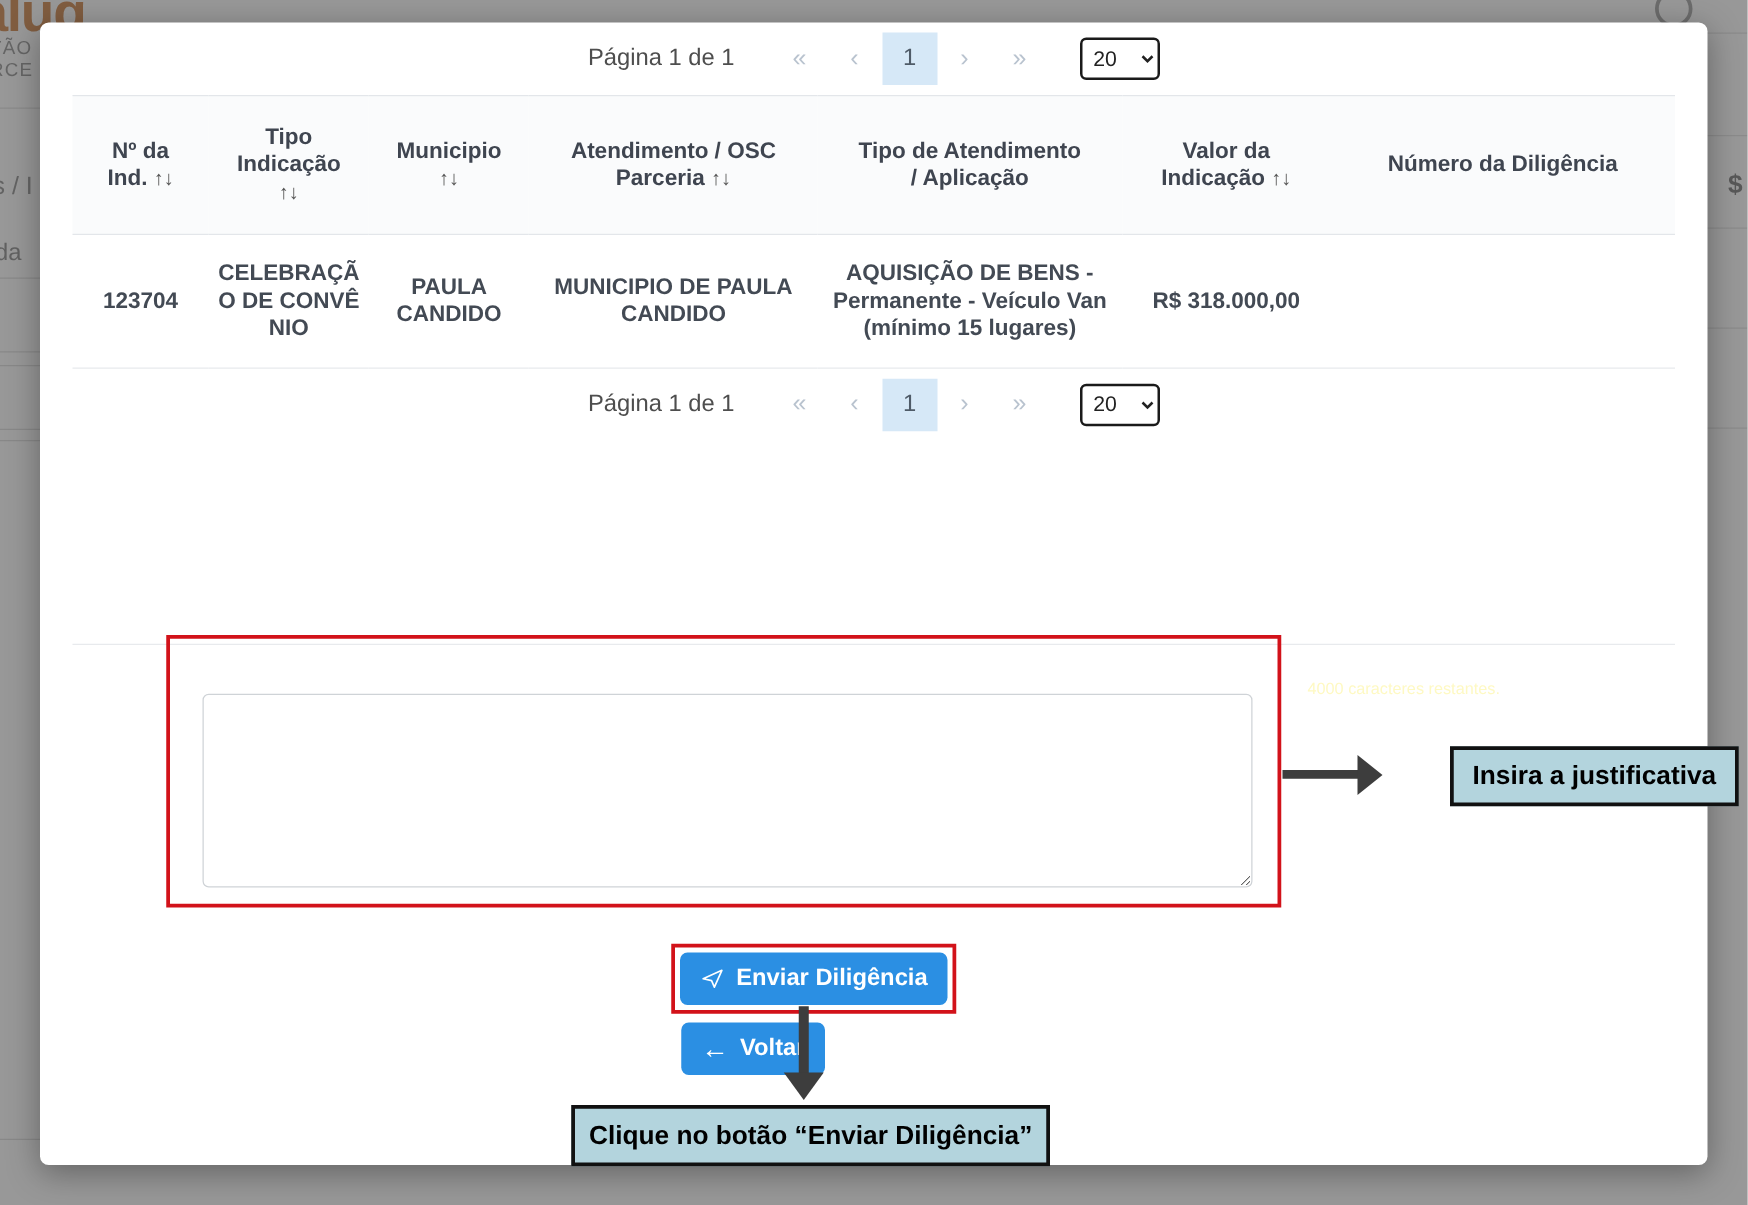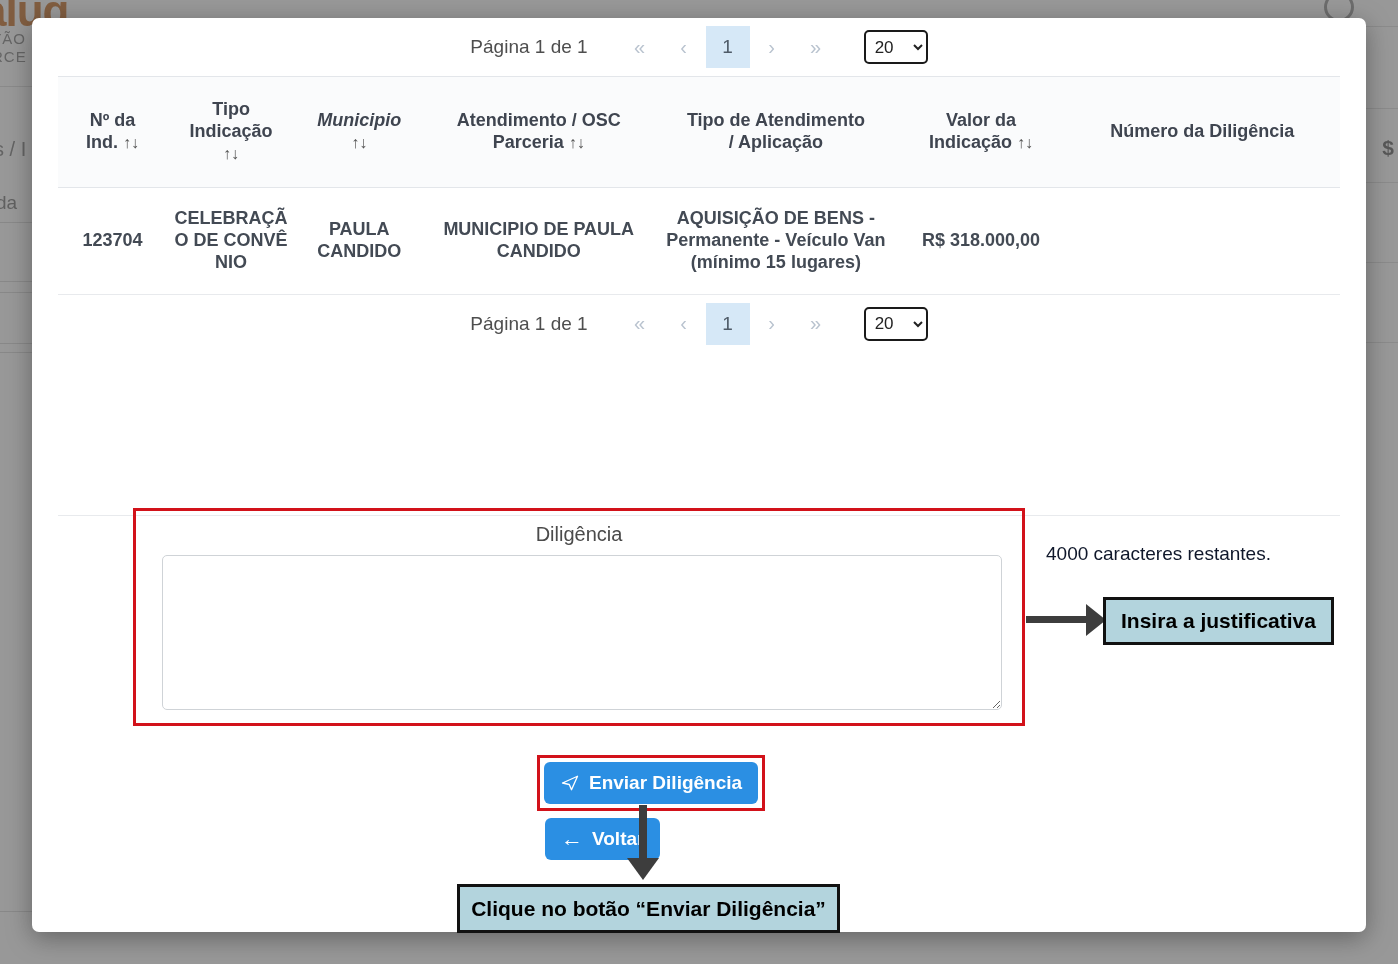--- a/index.html
+++ b/index.html
@@ -155,21 +155,21 @@
     border-bottom: 1px solid #e8eaed;
     padding: 20px 6px;
     font-size: 18px; color: #434a54;
     text-align: center; vertical-align: middle;
     line-height: 1.22;
   }
   td.bold, th.c-num { font-weight: 700; }
   tbody td.bold { font-weight: 700; }
   .col-1 { width: 8.5%; text-align: center; }
   .col-2 { width: 10%; }
-  .col-3 { width: 10%; font-style: italic; }
+  .col-3 { width: 10%; }
   .col-4 { width: 18%; }
   .col-5 { width: 19%; }
   .col-6 { width: 13%; text-align: center; }
   .col-7 { width: 21.5%; }
   .wrapword { word-break: break-all; }
 
   
   #dil-wrap {
     position: absolute; left: 133px; top: 508px;
     width: 892px; height: 218px;
@@ -182,21 +182,21 @@
   #dil-textarea {
     position: absolute; left: 26px; top: 44px;
     width: 840px; height: 155px;
     border: 1px solid #cfd3d7; border-radius: 5px;
     background: #fff; resize: both; outline: none;
     font-family: "Liberation Sans", sans-serif;
     font-size: 16px; color: #333; padding: 8px;
   }
   #char-count {
     position: absolute; left: 1046px; top: 543px;
-    font-size: 19px; color: #0f172a;
+    font-size: 13px; color: #fef9c3;
   }
 
   
   #btn-row {
     position: absolute; left: 537px; top: 755px;
     display: flex; align-items: flex-start; flex-direction: column;
   }
   #send-frame {
     border: 3px solid #d2121a;
     padding: 4px;
@@ -217,21 +217,21 @@
   
   .callout {
     position: absolute;
     background: #b3d4dd;
     border: 3px solid #111111;
     display: flex; align-items: center; justify-content: center;
     font-size: 21px; font-weight: 700; color: #000;
     white-space: nowrap;
   }
   #callout-justificativa {
-    left: 1103px; top: 597px; width: 231px; height: 48px;
+    left: 1160px; top: 597px; width: 231px; height: 48px;
   }
   #callout-enviar {
     left: 457px; top: 884px; width: 383px; height: 49px;
   }
   .arrow-line-h {
     position: absolute; background: #3d3d3d;
   }
   #arr-h-line { left: 1026px; top: 616px; width: 66px; height: 7px; }
   #arr-h-head {
     position: absolute; left: 1086px; top: 604px;
@@ -356,21 +356,20 @@
     <select class="pg-select">
       <option>20</option>
     </select>
   </div>
 
   <div style="position:absolute;left:26px;top:497px;width:1282px;height:1px;background:#e8eaed"></div>
 
 </div>
 
 <div id="dil-wrap">
-  <div id="dil-label">Diligência</div>
   <textarea id="dil-textarea" placeholder="" style=""></textarea>
 </div>
 <div id="char-count">4000 caracteres restantes.</div>
 
 <div id="btn-row">
   <div id="send-frame">
     <button class="btn">
       <svg class="plane" viewBox="0 0 24 24">
         <path d="M2 12 L22 3 L14 21 L11 14 Z" fill="none" stroke="#ffffff" stroke-width="1.8" stroke-linejoin="round"></path>
       </svg>

